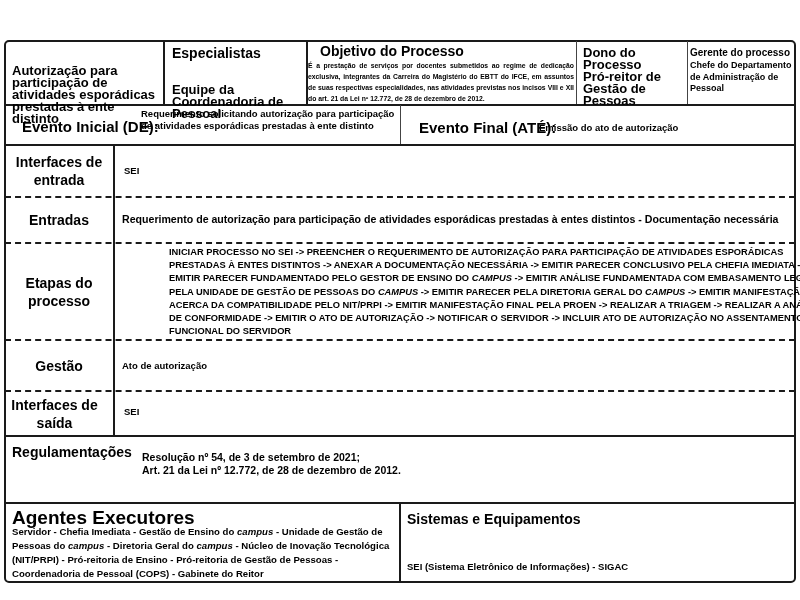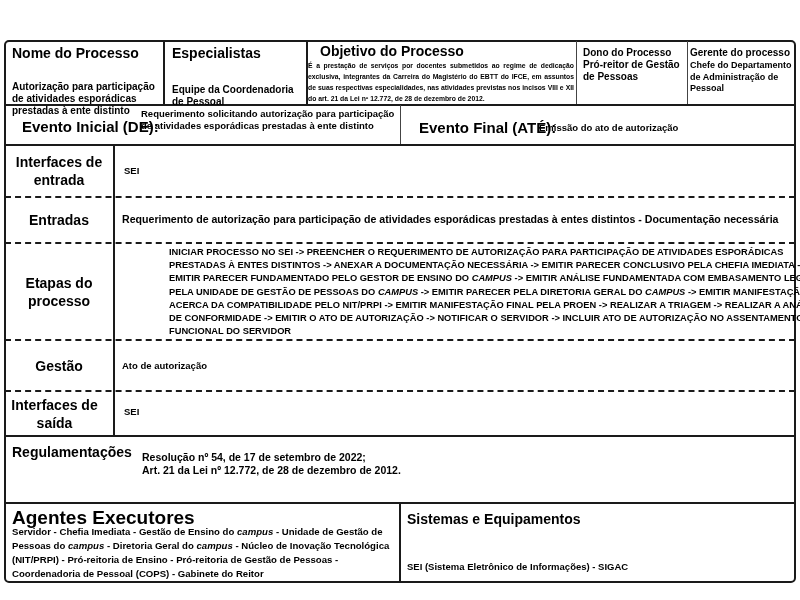--- a/index.html
+++ b/index.html
@@ -8,40 +8,39 @@
     font-family: "Liberation Sans", "DejaVu Sans", sans-serif; color: #000;
   }
   .abs { position: absolute; box-sizing: border-box; }
   .frame { left: 4px; top: 40px; width: 792px; height: 543px; border: 2px solid #1a1a1a; border-radius: 5px; }
   .hline { position: absolute; height: 0; border-top: 2px solid #1a1a1a; }
   .vline { position: absolute; width: 0; border-left: 2px solid #1a1a1a; }
   .vthin { position: absolute; width: 0; border-left: 1px solid #444; }
   .dash { position: absolute; height: 0; border-top: 2px dashed #1a1a1a; }
   .h-title { font-size: 14px; font-weight: bold; line-height: 16px; }
   .h-big { font-size: 16px; font-weight: bold; line-height: 18px; margin-left: 8px; }
-  .small-b { font-size: 10px; font-weight: bold; line-height: 12px; }
+  .small-b { font-size: 13px; font-weight: bold; line-height: 12px; }
   .tiny-b { font-size: 6.8px; font-weight: bold; line-height: 11px; text-align: justify; }
   .label { font-size: 14px; font-weight: bold; text-align: center; line-height: 18px; display: flex; align-items: center; justify-content: center; }
   .val { font-size: 9.5px; font-weight: bold; line-height: 12px; }
   .steps { font-size: 9.3px; font-weight: bold; line-height: 13.2px; margin-left: 48px; }
   em { font-style: italic; }
 </style>
 </head>
 <body>
 
 <div class="abs frame"></div>
 
 <div class="vline" style="left:163px; top:41px; height:64px;"></div>
 <div class="vline" style="left:306px; top:41px; height:64px;"></div>
 <div class="vthin" style="left:576px; top:41px; height:64px;"></div>
 <div class="vthin" style="left:687px; top:41px; height:64px;"></div>
 <div class="hline" style="left:5px; top:104px; width:790px;"></div>
 
 <div class="abs" style="left:12px; top:45px; width:150px;">
-  <div class="h-title">Nome do Processo</div>
   <div class="small-b" style="margin-top:20px;">Autorização para participação de atividades esporádicas prestadas à ente distinto</div>
 </div>
 <div class="abs" style="left:172px; top:45px; width:132px;">
   <div class="h-title">Especialistas</div>
   <div class="small-b" style="margin-top:23px;">Equipe da Coordenadoria de Pessoal</div>
 </div>
 <div class="abs" style="left:308px; top:43px; width:266px;">
   <div class="h-title" style="padding-left:12px;">Objetivo do Processo</div>
   <div class="tiny-b" style="margin-top:1px;">É a prestação de serviços por docentes submetidos ao regime de dedicação exclusiva, integrantes da Carreira do Magistério do EBTT do IFCE, em assuntos de suas respectivas especialidades, nas atividades previstas nos incisos VIII e XII do art. 21 da Lei nº 12.772, de 28 de dezembro de 2012.</div>
 </div>
@@ -79,21 +78,21 @@
 <div class="abs steps" style="left:121px; top:246px; width:668px;"><span>INICIAR PROCESSO NO SEI -&gt; PREENCHER O REQUERIMENTO DE AUTORIZAÇÃO PARA PARTICIPAÇÃO DE ATIVIDADES ESPORÁDICAS PRESTADAS À ENTES DISTINTOS  -&gt; ANEXAR A DOCUMENTAÇÃO NECESSÁRIA -&gt; EMITIR PARECER CONCLUSIVO PELA CHEFIA IMEDIATA -&gt; EMITIR PARECER FUNDAMENTADO PELO GESTOR DE ENSINO DO </span><em>CAMPUS</em><span> -&gt; EMITIR ANÁLISE FUNDAMENTADA COM EMBASAMENTO LEGAL PELA UNIDADE DE GESTÃO DE PESSOAS DO </span><em>CAMPUS</em><span> -&gt;  EMITIR PARECER PELA DIRETORIA GERAL DO </span><em>CAMPUS</em><span> -&gt; EMITIR MANIFESTAÇÃO ACERCA DA COMPATIBILIDADE PELO NIT/PRPI -&gt; EMITIR MANIFESTAÇÃO FINAL PELA PROEN -&gt; REALIZAR A TRIAGEM -&gt; REALIZAR A ANÁLISE DE CONFORMIDADE -&gt; EMITIR O ATO DE AUTORIZAÇÃO -&gt; NOTIFICAR O SERVIDOR -&gt; INCLUIR ATO DE AUTORIZAÇÃO NO ASSENTAMENTO FUNCIONAL DO SERVIDOR</span></div>
 
 <div class="abs label" style="left:5px; top:341px; width:108px; height:49px;">Gestão</div>
 <div class="abs val" style="left:122px; top:360px;">Ato de autorização</div>
 
 <div class="abs label" style="left:5px; top:392px; width:99px; height:43px;">Interfaces de saída</div>
 <div class="abs val" style="left:124px; top:406px;">SEI</div>
 
 <div class="abs h-title" style="left:12px; top:444px;">Regulamentações</div>
 <div class="abs val" style="left:142px; top:451px; font-size:10.5px; line-height:13px;">
-  <div>Resolução nº 54, de 17 de setembro de 2022;</div>
+  <div>Resolução nº 54, de 3 de setembro de 2021;</div>
   <div>Art. 21 da Lei nº 12.772, de 28 de dezembro de 2012.</div>
 </div>
 <div class="hline" style="left:5px; top:502px; width:790px;"></div>
 
 <div class="vline" style="left:399px; top:503px; height:79px;"></div>
 <div class="abs" style="left:12px; top:510px; width:385px;">
   <div class="h-title" style="font-size:19px; line-height:15px;">Agentes Executores</div>
   <div class="val" style="font-size:9.6px; line-height:14px;"><span>Servidor - Chefia Imediata - Gestão de Ensino do </span><em>campus</em><span> -  Unidade de Gestão de Pessoas do </span><em>campus</em><span> - Diretoria Geral do </span><em>campus</em><span>  - Núcleo de Inovação Tecnológica (NIT/PRPI) - Pró-reitoria de Ensino - Pró-reitoria de Gestão de Pessoas - Coordenadoria de Pessoal (COPS) - Gabinete do Reitor</span></div>
 </div>
 <div class="abs h-title" style="left:407px; top:511px;">Sistemas e Equipamentos</div>

